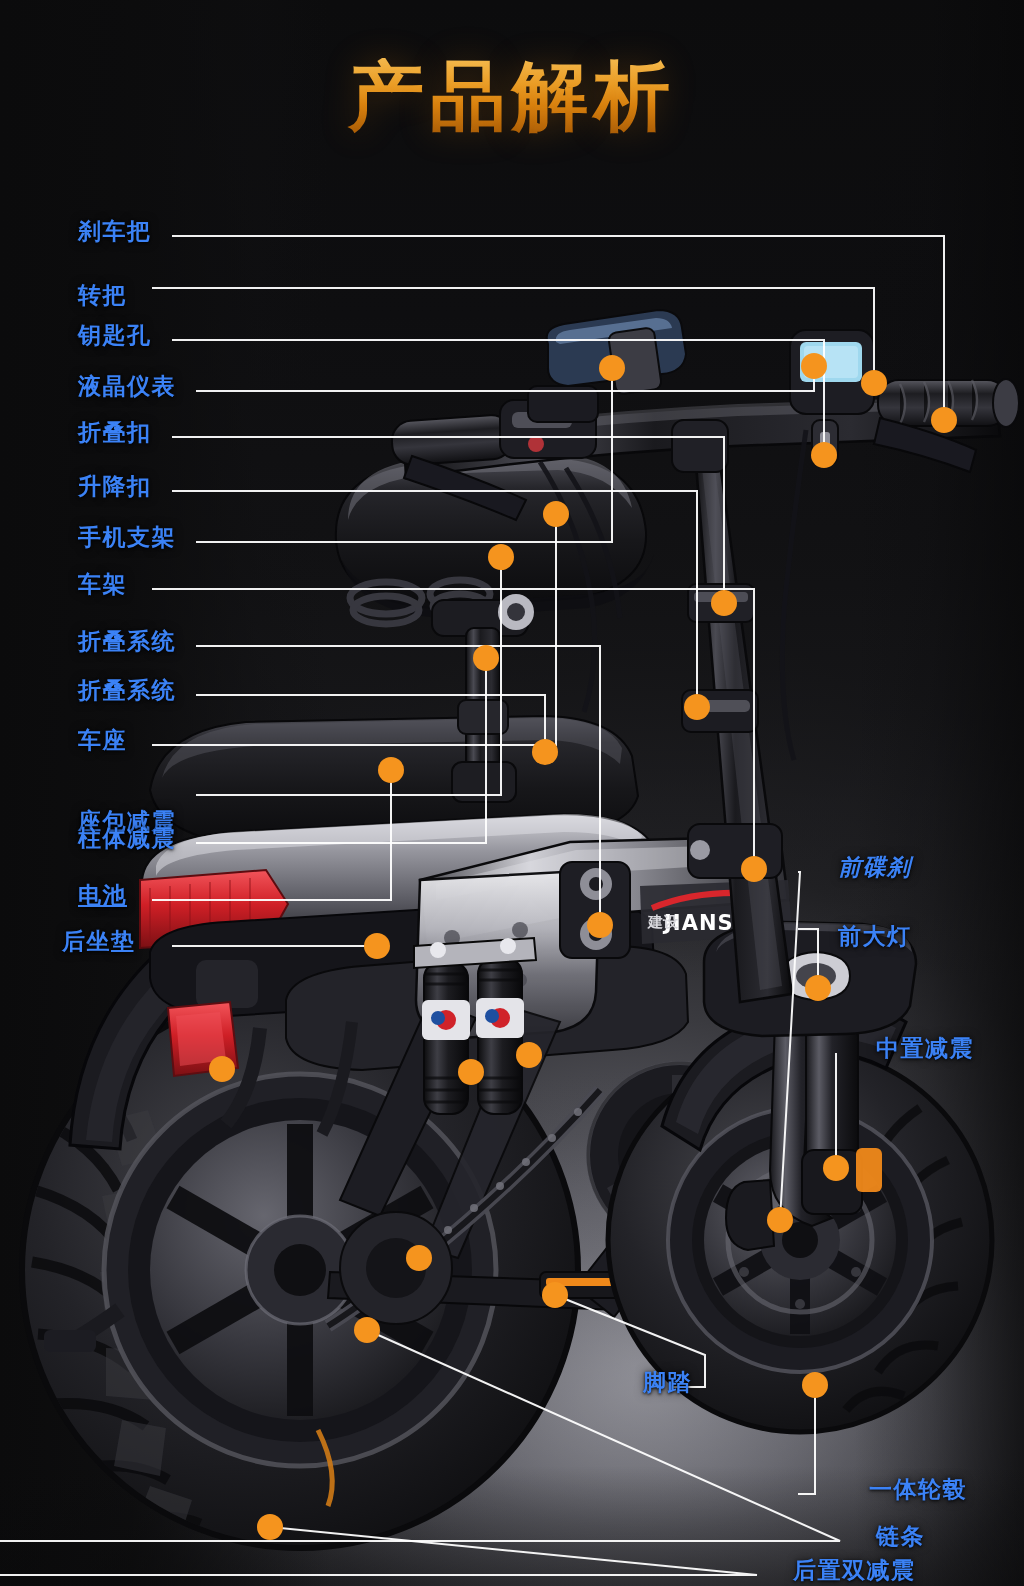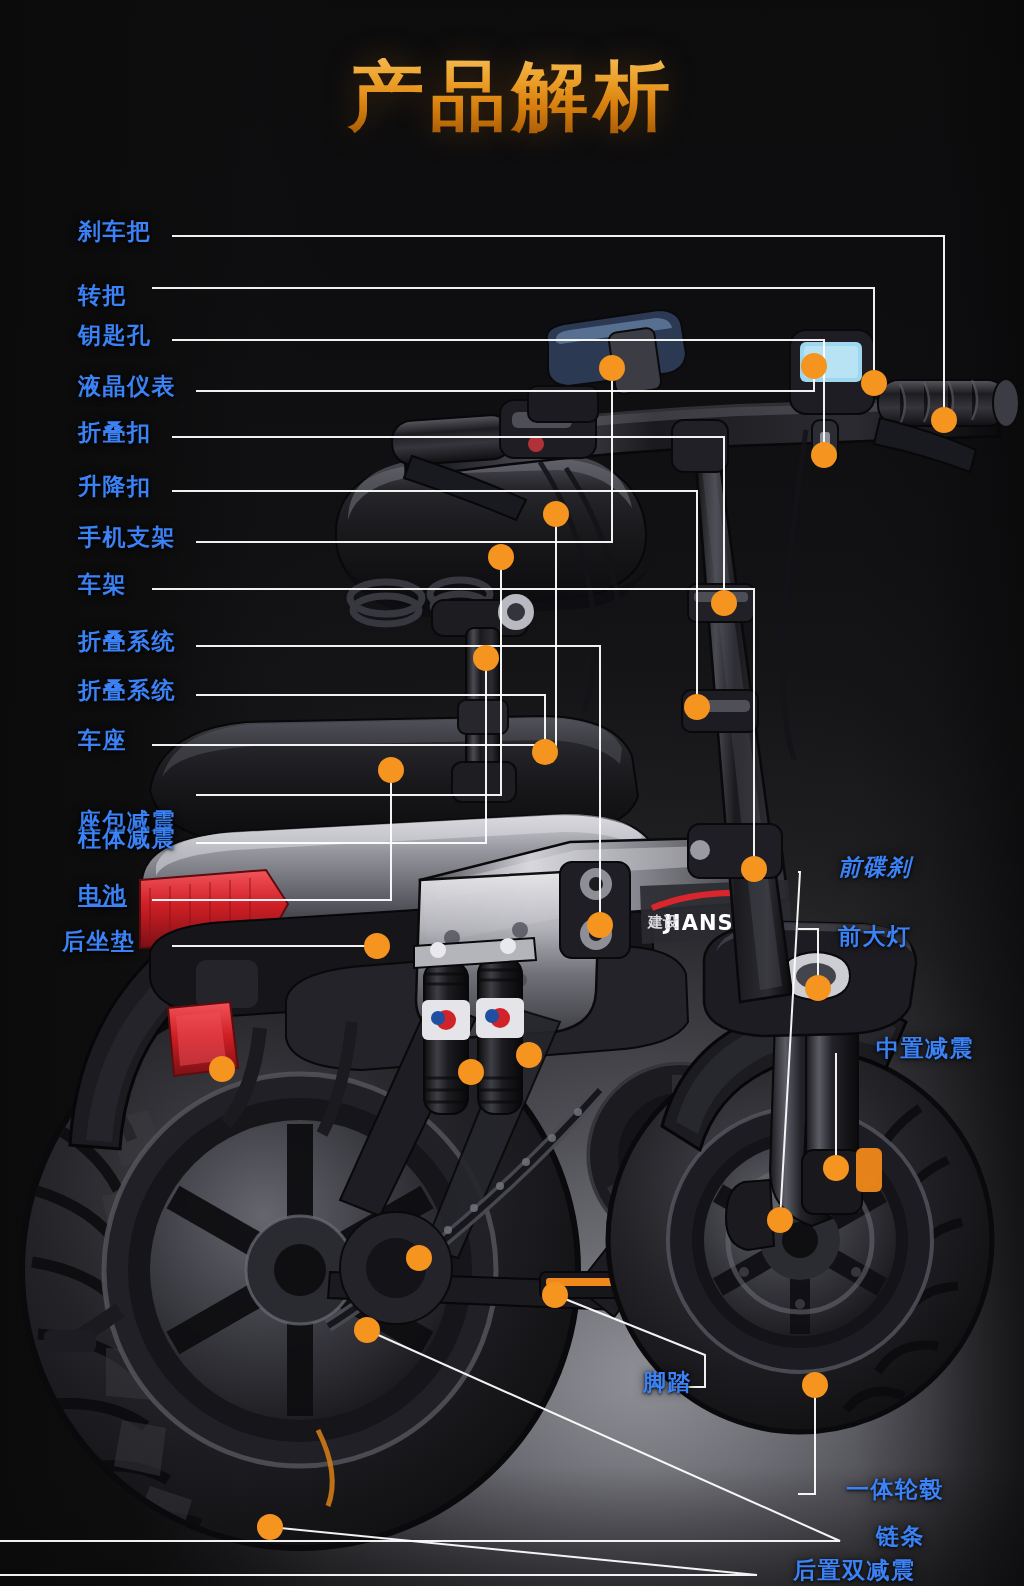--- a/index.html
+++ b/index.html
@@ -598,18 +598,18 @@
       <div class="label" style="left: 78px; top: 884px; text-decoration: underline;">电池</div>
       <div class="label" style="left: 62px; top: 930px;">后坐垫</div>
     </div>
   <div id="labels-right">
       <div class="label right" style="left: 838px; top: 856px; font-style: italic;">前碟刹</div>
       <div class="label right" style="left: 838px; top: 913px; margin-top: 12px;">前大灯</div>
       <div class="label right" style="left: 876px; top: 1037px;">中置减震</div>
     </div>
   <div id="labels-bottom">
       <div class="label" style="left: 643px; top: 1371px;">脚踏</div>
-      <div class="label" style="left: 846px; top: 1478px;">一体轮毂</div>
+      <div class="label" style="left: 869px; top: 1478px;">一体轮毂</div>
       <div class="label" style="left: 876px; top: 1525px;">链条</div>
       <div class="label" style="left: 793px; top: 1559px;">后置双减震</div>
     </div>
 
 </div>
 
 </body></html>

